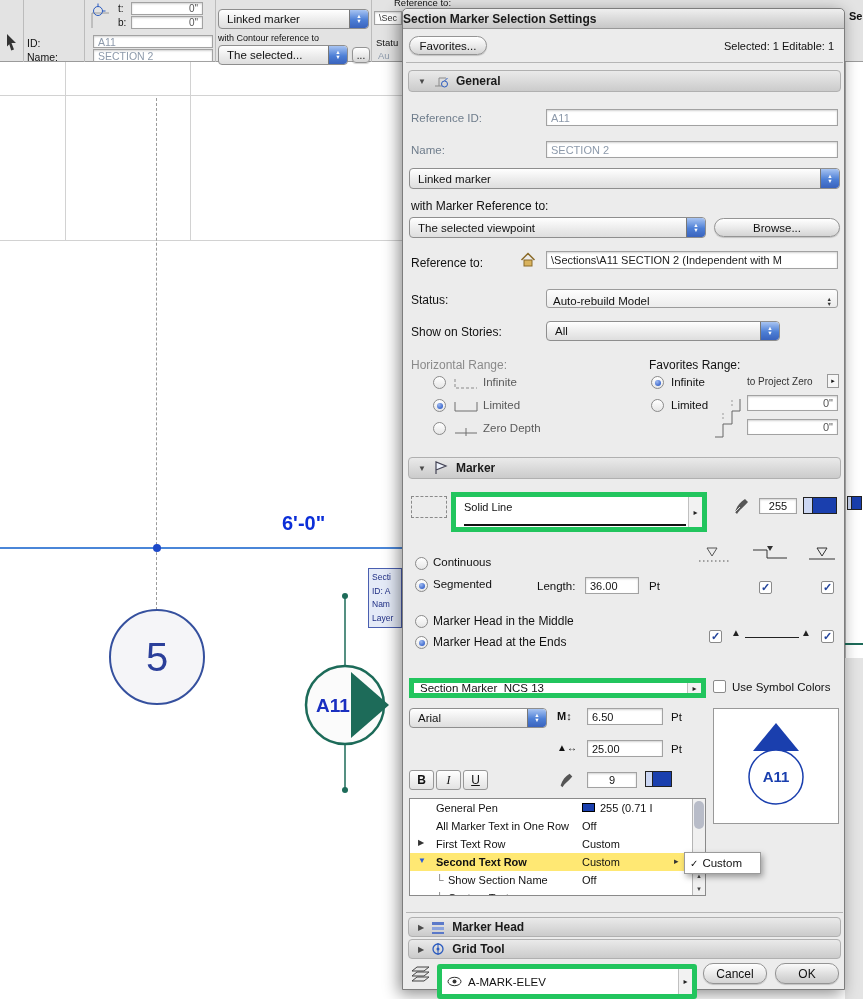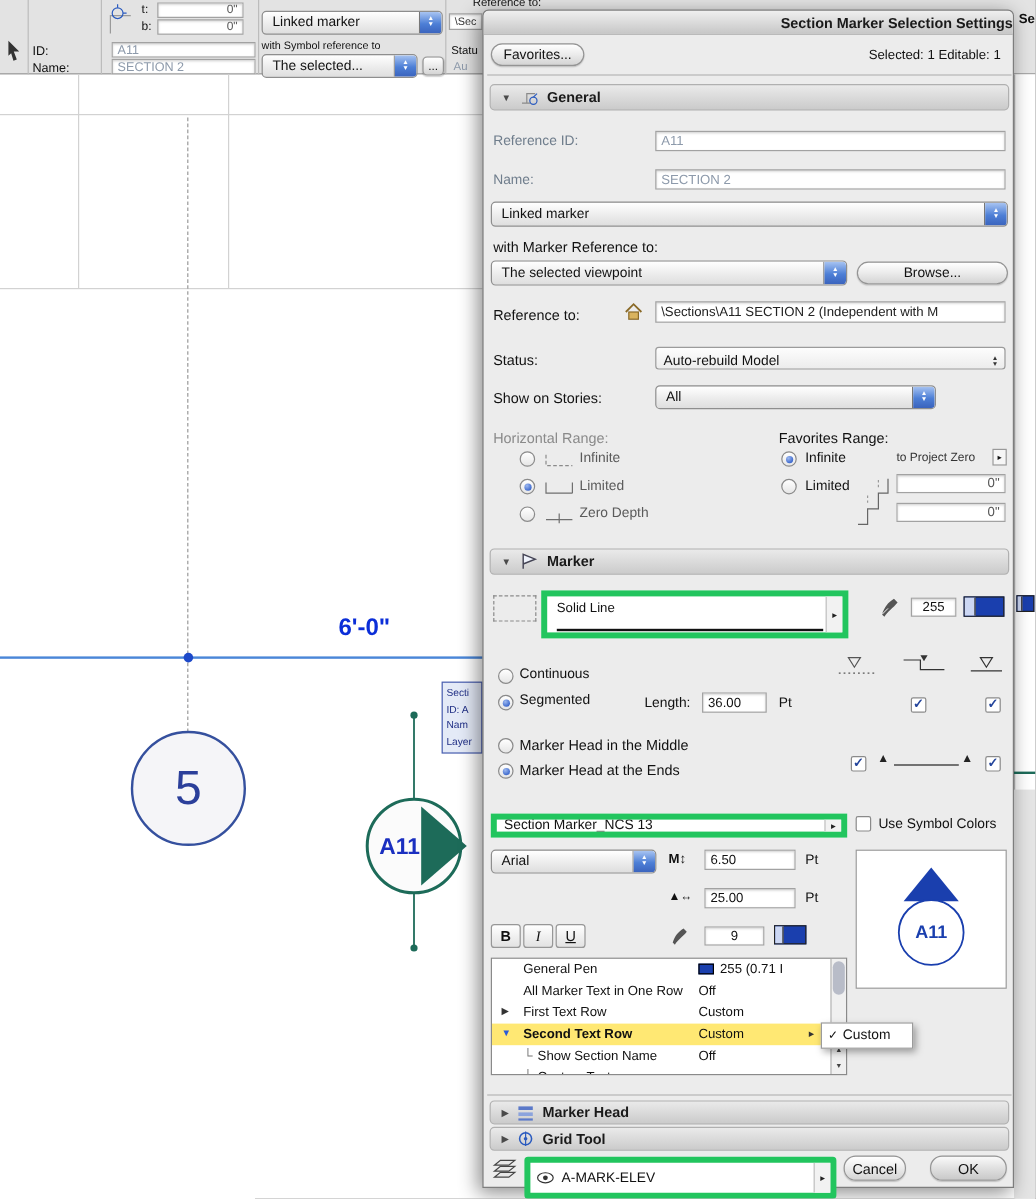--- a/index.html
+++ b/index.html
@@ -44,21 +44,21 @@
   .ghost{color:#8d9aab}
   .graylbl{color:#8a8a8a}
   .swatch{position:absolute;border:1px solid #222;background:#1a3fae}
   .swatch .lite{position:absolute;left:0;top:0;bottom:0;width:9px;background:#ccd7f3;border-right:1px solid #222}
   .prow{position:relative;height:18px;font-size:11px}
   .prow span{position:absolute;top:3px;white-space:nowrap}
   .prow.sel{background:#ffe873}
   #dlg{position:absolute;left:402px;top:8px;width:443px;height:982px;background:#ececec;
         border:1px solid #7d7d7d;border-radius:5px 5px 0 0;box-shadow:-3px 4px 16px rgba(0,0,0,.45)}
   #dlg .tb{height:20px;background:linear-gradient(#efefef,#c7c7c7);border-bottom:1px solid #989898;
-        border-radius:5px 5px 0 0;display:flex;align-items:center;justify-content:flex-end;
+        border-radius:5px 5px 0 0;display:flex;align-items:center;justify-content:flex-start;
         font-size:12px;font-weight:bold;color:#1a1a1a}
   .fmtbtn{position:absolute;width:25px;height:20px;background:linear-gradient(#fff,#e2e2e2);
         border:1px solid #979797;border-radius:3px;display:flex;align-items:center;justify-content:center;font-size:12px}
   .dline{position:absolute;background:#d2d2d2}
 </style>
 </head>
 <body>
 
 <div id="stage">
 
@@ -95,21 +95,21 @@
     <span class="ghost" style="font-size:10.5px">SECTION 2</span>
   </div>
 
   <div class="aqua" style="left:218px;top:9px;width:151px;height:20px">
     <span class="txt">Linked marker</span>
     <span class="cap">
         <span>▲</span>
         <span>▼</span>
       </span>
   </div>
-  <span class="lbl" style="left:218px;top:33px;font-size:9px">with Symbol reference to</span>
+  <span class="lbl" style="left:218px;top:33px;font-size:9px">with Contour reference to</span>
   <div class="aqua" style="left:218px;top:45px;width:130px;height:20px">
     <span class="txt">The selected...</span>
     <span class="cap">
         <span>▲</span>
         <span>▼</span>
       </span>
   </div>
   <div class="btn" style="left:352px;top:47px;width:18px;height:16px;border-radius:4px;font-size:10px">
     <span>...</span>
   </div>
@@ -472,21 +472,21 @@
       <path d="M1 16 l5 -4 h12 l-5 4 Z" fill="#e6e6e6" stroke="#444"></path>
     </svg>
     <div class="combo" style="left:34px;top:955px;width:260px;height:35px;border-radius:3px">
       <svg style="margin-left:5px" width="15" height="11" viewBox="0 0 15 11">
         <ellipse cx="7.5" cy="5.5" rx="6.5" ry="4.2" fill="none" stroke="#333"></ellipse>
         <circle cx="7.5" cy="5.5" r="2" fill="#333"></circle>
       </svg>
       <span class="txt">A-MARK-ELEV</span>
       <span class="side">▸</span>
     </div>
-    <div class="btn" style="left:300px;top:954px;width:52px;height:21px;font-size:12px">
+    <div class="btn" style="left:300px;top:954px;width:64px;height:21px;font-size:12px">
       <span>Cancel</span>
     </div>
     <div class="btn" style="left:372px;top:954px;width:64px;height:21px;font-size:12px;background:linear-gradient(#fafafa,#e0e0e0 50%,#c9c9c9)">
       <span>OK</span>
     </div>
   </div>
 
 </div>
 
 </body></html>

